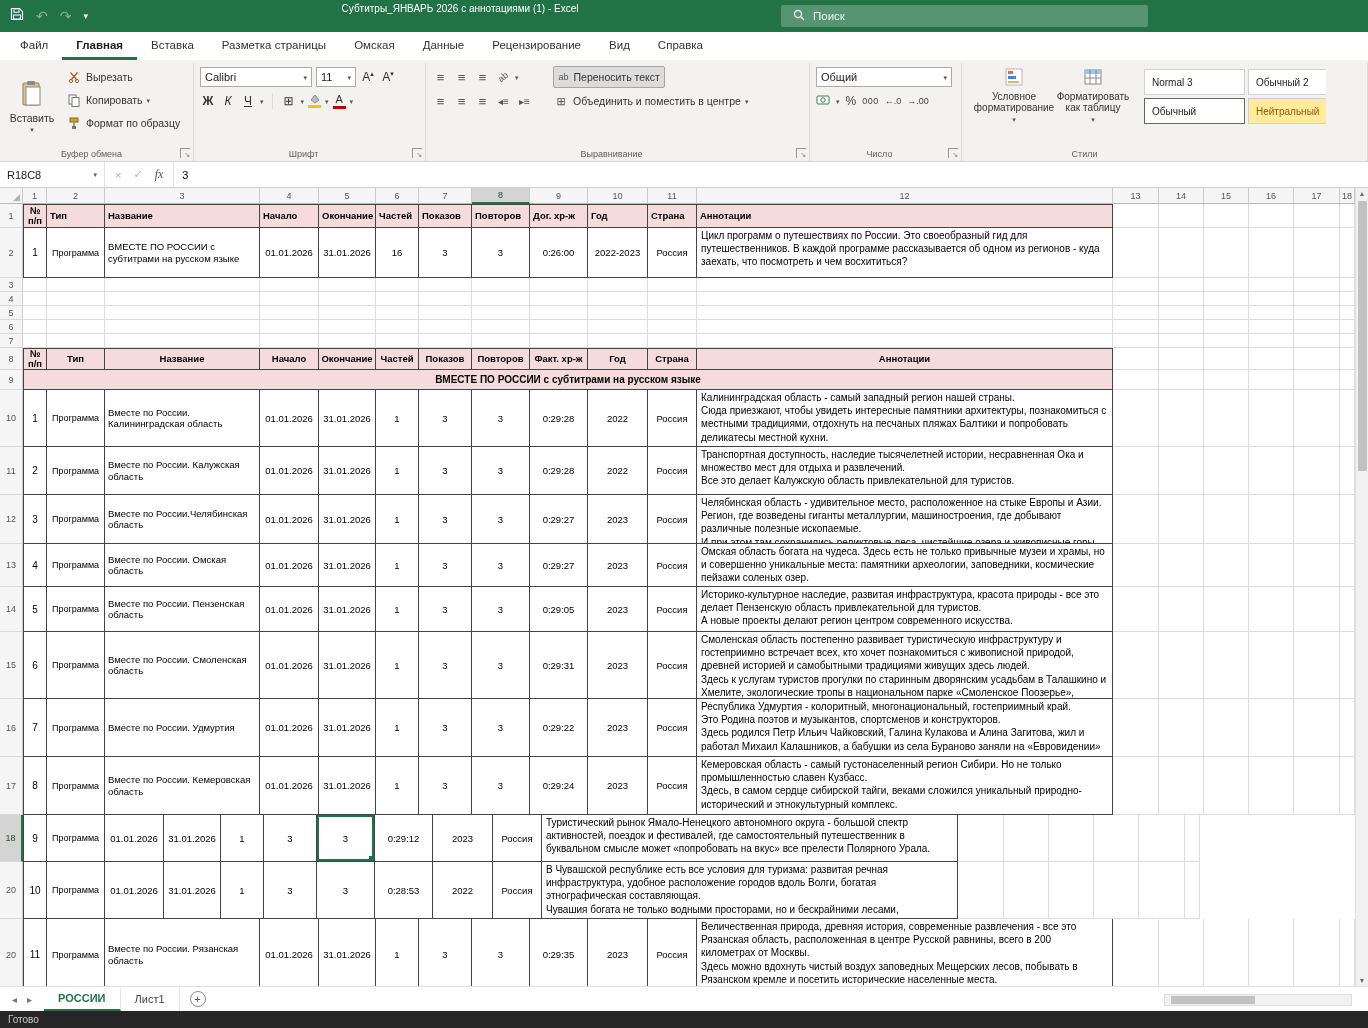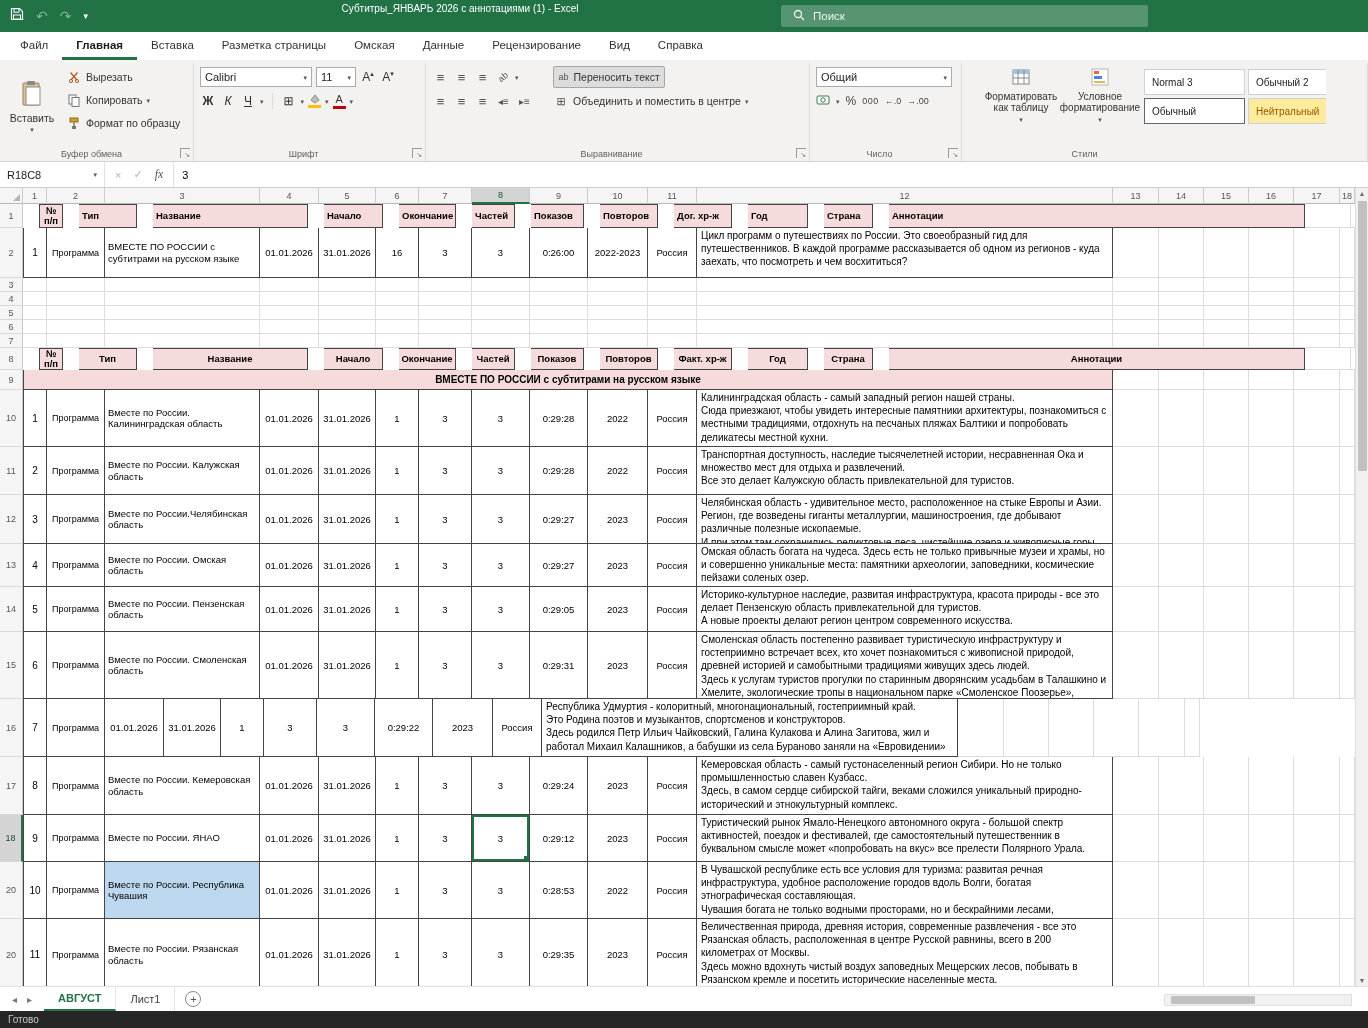--- a/index.html
+++ b/index.html
@@ -84,21 +84,21 @@
   .corner { position:relative; }
   .corner::after { content:''; position:absolute; right:2px; bottom:2px; border-left:7px solid transparent; border-bottom:7px solid #b5b5b5; }
   .rows {}
   .grow { display:flex; }
   .rh { flex:0 0 auto; background:#f5f5f5; border-right:1px solid #cbcbcb; border-bottom:1px solid #d9d9d9; font-size:9px; color:#555; display:flex; align-items:center; justify-content:center; }
   .rh.sel { background:#d4d4d4; border-right:2px solid #217346; color:#174f30; }
   .c { flex:0 0 auto; height:100%; border-right:1px solid #dcdcdc; border-bottom:1px solid #dcdcdc; font-size:10px; color:#000; display:flex; align-items:center; padding:0 3px; overflow:hidden; background:#fff; }
   .tb { border-right-color:#444; border-bottom-color:#444; }
   .tb-top { border-top:1px solid #444; }
   .tb-left { border-left:1px solid #444; }
-  .hdr { background:#F5DBDB; font-weight:bold; justify-content:center; text-align:center; line-height:1.05; font-size:9.5px;margin-left:16px; }
+  .hdr { background:#F5DBDB; font-weight:bold; justify-content:center; text-align:center; line-height:1.05; font-size:9.5px; }
   .hl { justify-content:flex-start; text-align:left; }
   .sec { background:#F5DBDB; font-weight:bold; justify-content:center; font-size:10px; }
   .num { justify-content:center; }
   .ctr { justify-content:center; font-size:9.5px; }
   .typ { justify-content:center; font-size:9px; }
   .ttl { font-size:9.5px; line-height:1.2; }
   .ann { display:block; font-size:10px; line-height:1.32; white-space:pre-line; padding:1px 4px; }
   .bluefill { background:#BDD7EE; }
   .selcell { position:relative; box-shadow:inset 0 0 0 2px #1f7244; }
   .selcell::after { content:''; position:absolute; right:0; bottom:0; width:5px; height:5px; background:#1f7244; }
@@ -298,41 +298,41 @@
         <span style="font-size:9px;letter-spacing:.5px;">000</span>
         <span style="font-size:9px;">←.0</span>
         <span style="font-size:9px;">→.00</span>
       </div>
       <div class="rg-label">Число</div>
       <span class="launcher">↘</span>
     </div>
 
     <div class="rgroup grp-styles">
       <div class="rg-body" style="padding-left:10px;">
-        <div class="bigbtn" style="width:86px;">
-          <span>
-            <svg width="18" height="18" viewBox="0 0 18 18">
-                <rect x="1" y="2" width="16" height="14" fill="#fff" stroke="#888"></rect>
-                <rect x="1" y="2" width="16" height="4" fill="#9dc3e6"></rect>
-                <path d="M1 10h16M6 2v14M12 2v14" stroke="#888" fill="none"></path>
-              </svg>
-          </span>
-          <span>Форматировать как таблицу</span>
-          <span class="chev">▾</span>
-        </div>
         <div class="bigbtn">
           <span>
             <svg width="18" height="18" viewBox="0 0 18 18">
                 <rect x="1" y="1" width="16" height="16" fill="#fff" stroke="#b5b5b5"></rect>
                 <rect x="3" y="3" width="5" height="3" fill="#e8654a"></rect>
                 <rect x="3" y="8" width="8" height="3" fill="#4a7fe8"></rect>
                 <rect x="3" y="13" width="11" height="2" fill="#e8b54a"></rect>
               </svg>
           </span>
           <span>Условное форматирование</span>
+          <span class="chev">▾</span>
+        </div>
+        <div class="bigbtn" style="width:86px;">
+          <span>
+            <svg width="18" height="18" viewBox="0 0 18 18">
+                <rect x="1" y="2" width="16" height="14" fill="#fff" stroke="#888"></rect>
+                <rect x="1" y="2" width="16" height="4" fill="#9dc3e6"></rect>
+                <path d="M1 10h16M6 2v14M12 2v14" stroke="#888" fill="none"></path>
+              </svg>
+          </span>
+          <span>Форматировать как таблицу</span>
           <span class="chev">▾</span>
         </div>
         <div class="gallery">
             <div class="chip">Normal 3</div>
             <div class="chip">Обычный 2</div>
             <div class="chip chip-sel">Обычный</div>
             <div class="chip chip-neutral">Нейтральный</div>
           </div>
       </div>
       <div class="rg-label" style="right:160px;">Стили</div>
@@ -683,20 +683,21 @@
           <div class="c " style="width: 45px;"></div>
           <div class="c " style="width: 45px;"></div>
           <div class="c " style="width: 45px;"></div>
           <div class="c " style="width: 46px;"></div>
           <div class="c " style="width: 15px;"></div>
         </div>
         <div class="grow" style="height: 58px;">
           <div class="rh" style="width: 23px;">16</div>
           <div class="c tb num tb-left" style="width: 24px;">7</div>
           <div class="c tb typ" style="width: 58px;">Программа</div>
+          <div class="c tb ttl" style="width: 155px;">Вместе по России. Удмуртия</div>
           <div class="c tb ctr" style="width: 59px;">01.01.2026</div>
           <div class="c tb ctr" style="width: 57px;">31.01.2026</div>
           <div class="c tb ctr" style="width: 43px;">1</div>
           <div class="c tb ctr" style="width: 53px;">3</div>
           <div class="c tb ctr" style="width: 58px;">3</div>
           <div class="c tb ctr" style="width: 58px;">0:29:22</div>
           <div class="c tb ctr" style="width: 60px;">2023</div>
           <div class="c tb ctr" style="width: 49px;">Россия</div>
           <div class="c tb ann" style="width: 416px;">Республика Удмуртия - колоритный, многонациональный, гостеприимный край.
 Это Родина поэтов и музыкантов, спортсменов и конструкторов.
@@ -727,42 +728,40 @@
           <div class="c " style="width: 45px;"></div>
           <div class="c " style="width: 45px;"></div>
           <div class="c " style="width: 45px;"></div>
           <div class="c " style="width: 46px;"></div>
           <div class="c " style="width: 15px;"></div>
         </div>
         <div class="grow" style="height: 47px;">
           <div class="rh sel" style="width: 23px;">18</div>
           <div class="c tb num tb-left" style="width: 24px;">9</div>
           <div class="c tb typ" style="width: 58px;">Программа</div>
-          <div class="c tb ttl" style="width: 155px;">Вместе по России. ЯНАО</div>
           <div class="c tb ctr" style="width: 59px;">01.01.2026</div>
           <div class="c tb ctr" style="width: 57px;">31.01.2026</div>
           <div class="c tb ctr" style="width: 43px;">1</div>
           <div class="c tb ctr" style="width: 53px;">3</div>
           <div class="c tb ctr selcell" style="width: 58px;">3</div>
           <div class="c tb ctr" style="width: 58px;">0:29:12</div>
           <div class="c tb ctr" style="width: 60px;">2023</div>
           <div class="c tb ctr" style="width: 49px;">Россия</div>
           <div class="c tb ann" style="width: 416px;">Туристический рынок Ямало-Ненецкого автономного округа - большой спектр активностей, поездок и фестивалей, где самостоятельный путешественник в буквальном смысле может «попробовать на вкус» все прелести Полярного Урала.</div>
           <div class="c " style="width: 46px;"></div>
           <div class="c " style="width: 45px;"></div>
           <div class="c " style="width: 45px;"></div>
           <div class="c " style="width: 45px;"></div>
           <div class="c " style="width: 46px;"></div>
           <div class="c " style="width: 15px;"></div>
         </div>
         <div class="grow" style="height: 57px;">
           <div class="rh" style="width: 23px;">20</div>
           <div class="c tb num tb-left" style="width: 24px;">10</div>
           <div class="c tb typ" style="width: 58px;">Программа</div>
-          <div class="c tb ttl bluefill" style="width: 155px;">Вместе по России. Республика Чувашия</div>
           <div class="c tb ctr" style="width: 59px;">01.01.2026</div>
           <div class="c tb ctr" style="width: 57px;">31.01.2026</div>
           <div class="c tb ctr" style="width: 43px;">1</div>
           <div class="c tb ctr" style="width: 53px;">3</div>
           <div class="c tb ctr" style="width: 58px;">3</div>
           <div class="c tb ctr" style="width: 58px;">0:28:53</div>
           <div class="c tb ctr" style="width: 60px;">2022</div>
           <div class="c tb ctr" style="width: 49px;">Россия</div>
           <div class="c tb ann" style="width: 416px;">В Чувашской республике есть все условия для туризма: развитая речная инфраструктура, удобное расположение городов вдоль Волги, богатая этнографическая составляющая.
 Чувашия богата не только водными просторами, но и бескрайними лесами, живописными лугами, а самое главное – своими жителями.</div>
@@ -802,21 +801,21 @@
       <span style="margin-top:auto;margin-bottom:2px;">▼</span>
     </div>
   </div>
 
   <div class="sheetbar">
     <div class="tabnav">
       <span>◂</span>
       <span>▸</span>
     </div>
     <div style="display:flex;">
-        <div class="stab active">АВГУСТ</div>
+        <div class="stab active">РОССИИ</div>
         <div class="stab">Лист1</div>
       </div>
     <div class="addsheet">+</div>
     <div class="hscroll">
       <div class="hthumb"></div>
     </div>
   </div>
 
   <div class="statusbar">
     <span>Готово</span>

